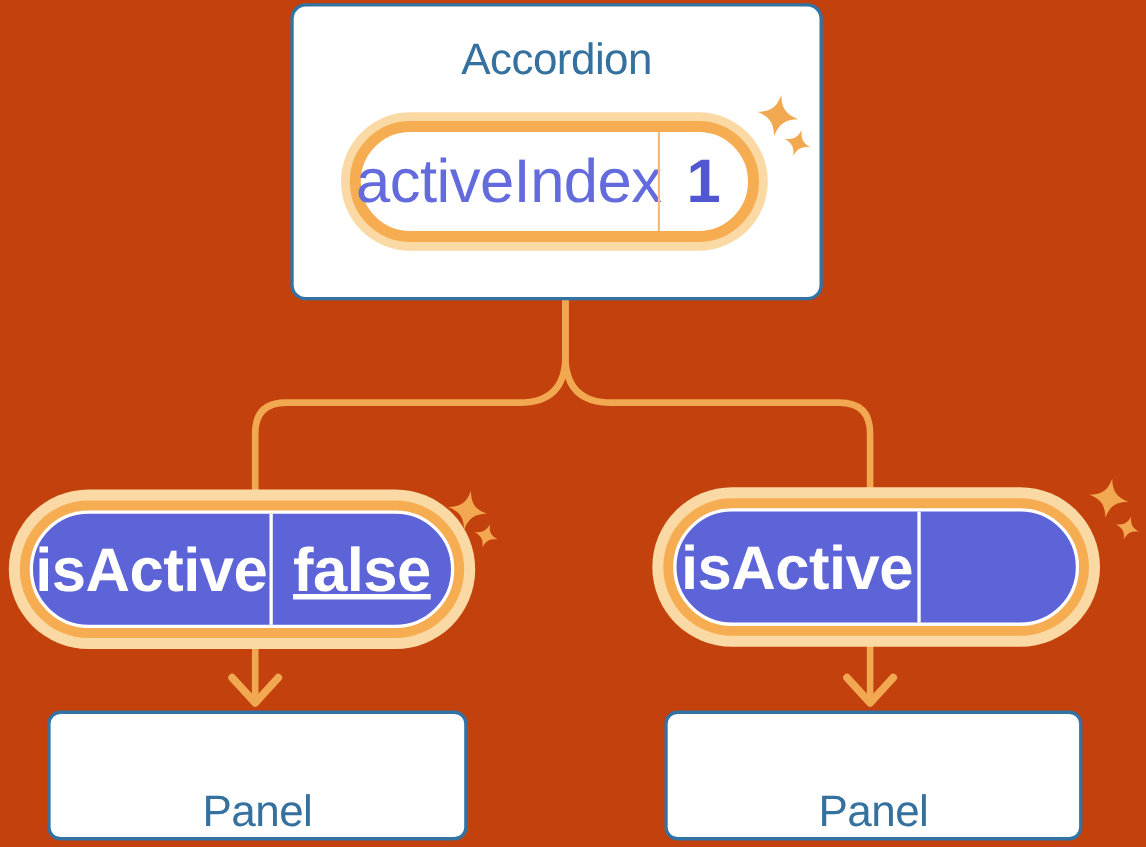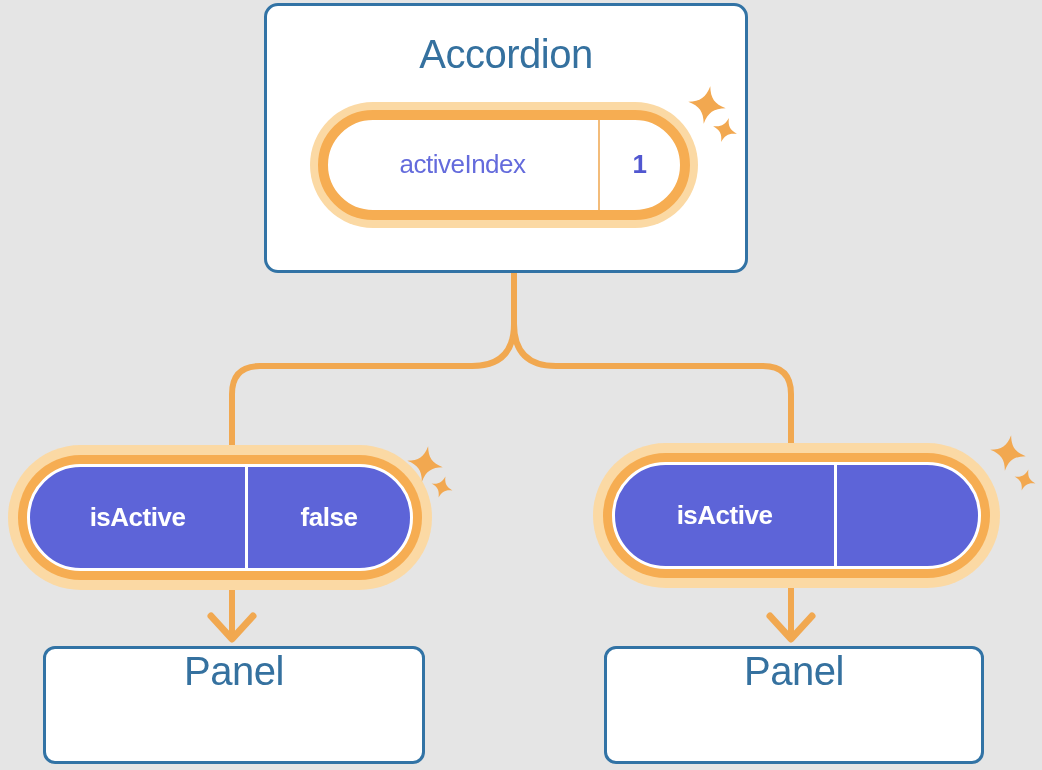--- a/index.html
+++ b/index.html
@@ -7,21 +7,21 @@
     padding: 0;
     width: 1042px;
     height: 770px;
     overflow: hidden;
     font-family: "Liberation Sans", sans-serif;
   }
   .canvas {
     position: relative;
     width: 1042px;
     height: 770px;
-    background: #e5e5e5;
+    background: #c2410c;
   }
   svg.connectors, svg.sparkles {
     position: absolute;
     left: 0; top: 0;
     width: 1042px; height: 770px;
     pointer-events: none;
   }
   svg.connectors { z-index: 1; }
   svg.sparkles   { z-index: 5; }
 
@@ -47,21 +47,21 @@
     font-weight: 500;
     letter-spacing: -0.5px;
     color: #35719F;
   }
   .panel-card {
     top: 646px;
     height: 118px;
     border: 3px solid #3273A5;
     border-radius: 12px;
     display: flex;
-    align-items: flex-start;
+    align-items: flex-end;
     justify-content: center;
   }
   .panel-left  { left: 43px;  width: 382px; }
   .panel-right { left: 604px; width: 380px; }
   .panel-title {
     font-size: 40px;
     font-weight: 500;
     letter-spacing: -0.5px;
     color: #35719F;
   }
@@ -88,29 +88,29 @@
     border-radius: 60px;
     box-shadow: 0 0 0 9px #F6AD52, 0 0 0 19px #FBD9A4;
   }
   .pill-dark.pill-false { left: 27px;  top: 464px; width: 386px; height: 107px; }
   .pill-dark.pill-true  { left: 612px; top: 462px; width: 369px; height: 107px; }
 
   .pill .cell {
     display: flex;
     align-items: center;
     justify-content: center;
-    font-size: 26px;
+    font-size: 56px;
     letter-spacing: -0.5px;
   }
   .pill-light .cell.label { width: 270px; color: #646BDC; }
   .pill-light .cell.value { flex: 1; color: #5157D0; font-weight: 700; }
   .pill-light .sep { width: 2px; background: #F3BC7A; }
 
   .pill-dark .cell.label { color: #ffffff; font-weight: 700; }
-  .pill-dark .cell.value { flex: 1; color: #ffffff; font-weight: 700; }
+  .pill-dark .cell.value { flex: 1; color: #ffffff; font-weight: 700; text-decoration: underline; }
   .pill-dark .sep { width: 3px; background: #ffffff; }
   .pill-false .cell.label { width: 215px; }
   .pill-true  .cell.label { width: 219px; }
 </style>
 </head>
 <body>
 
 <div class="canvas">
 
   <svg class="connectors" viewBox="0 0 1042 770" aria-hidden="true">

